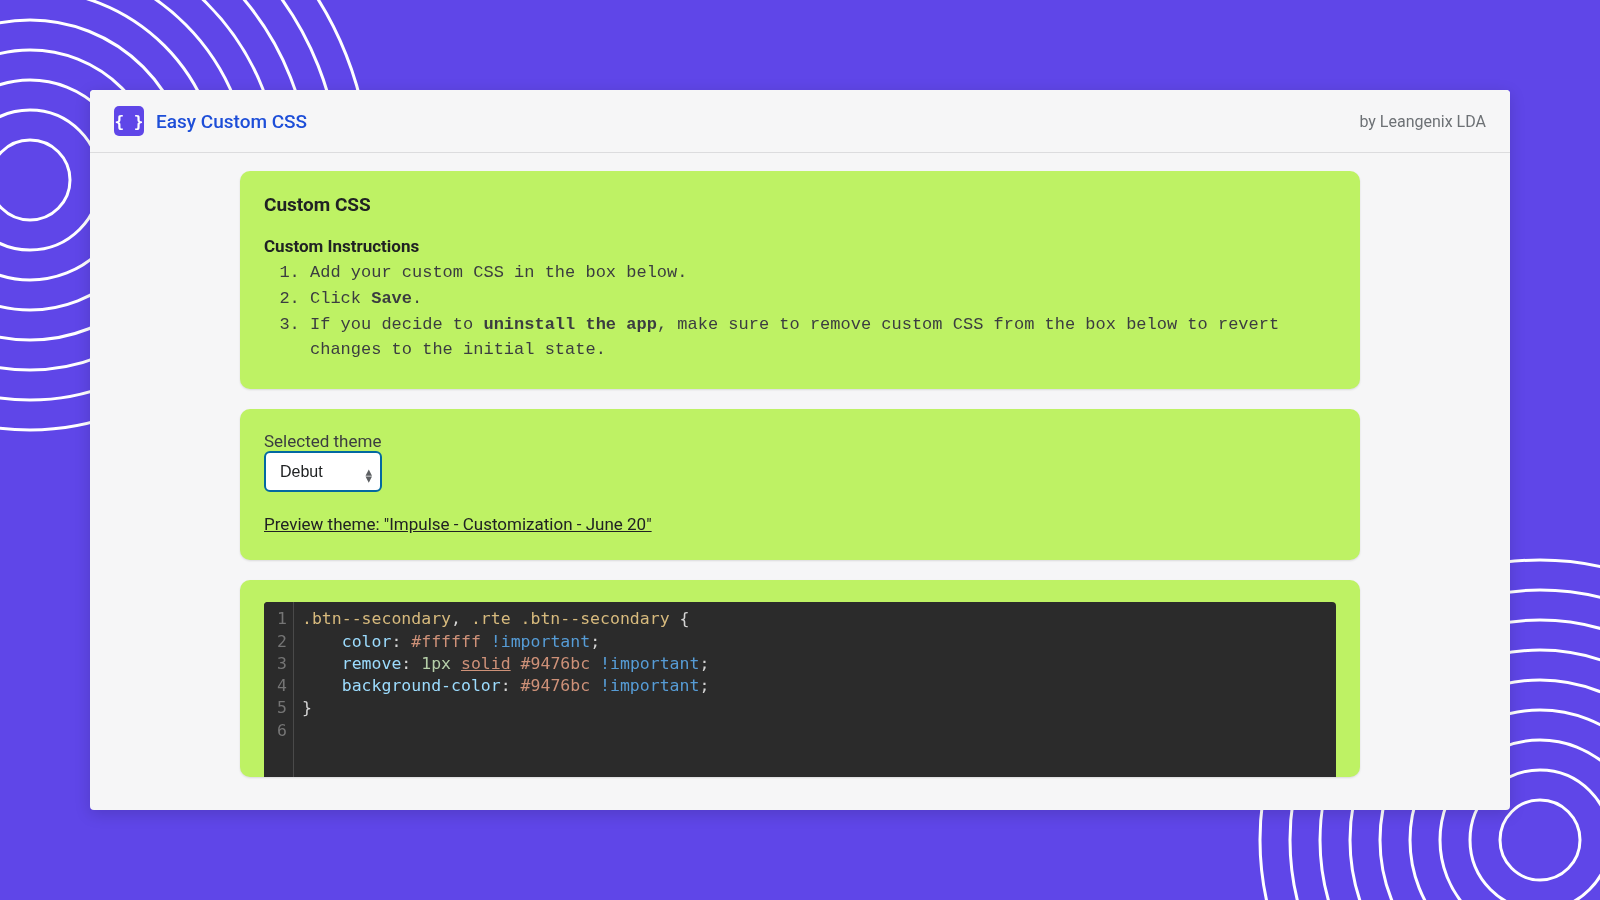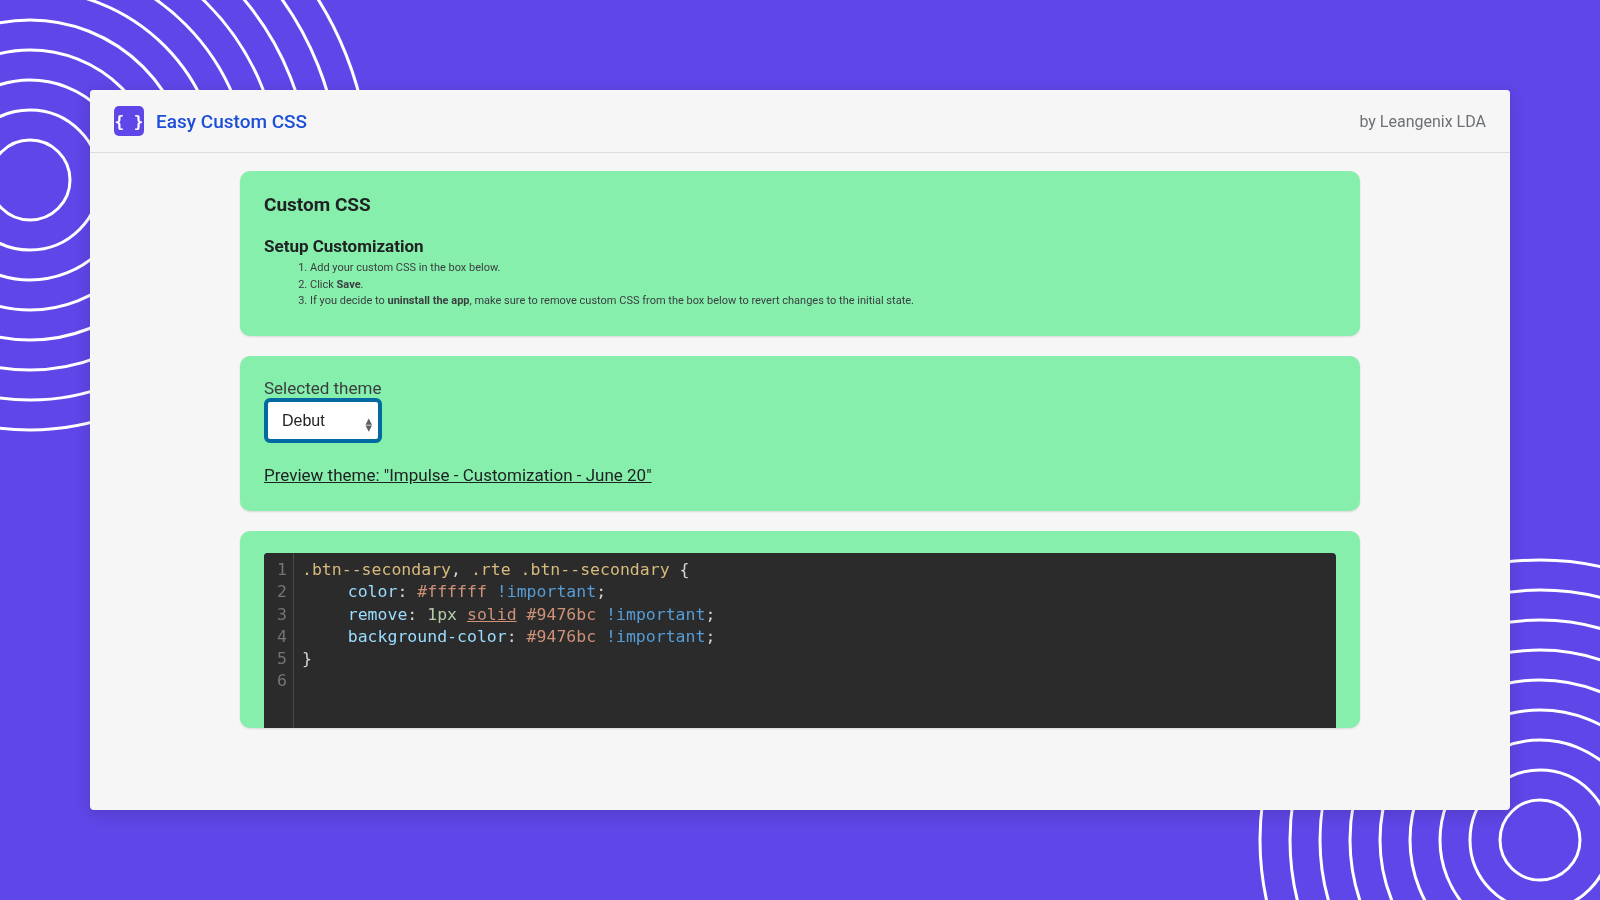--- a/index.html
+++ b/index.html
@@ -39,45 +39,45 @@
     font-family: "Menlo", monospace;
   }
   .app-title { font-size: 19px; color: #1d4ed8; font-weight: 500; }
   .byline { font-size: 16px; color: #6d7175; }
 
   .content {
     padding: 18px 150px 0 150px;
   }
 
   .card {
-    background: #86efac;
+    background: #bef264;
     border-radius: 10px;
     box-shadow: 0 1px 2px rgba(0,0,0,0.07), 0 1px 3px rgba(0,0,0,0.05);
     padding: 22px 24px 26px 24px;
     margin-bottom: 20px;
   }
 
   .card-title { font-size: 19px; font-weight: 700; color: #202223; margin-bottom: 20px; }
   .section-title { font-size: 17px; font-weight: 700; color: #202223; margin-bottom: 4px; }
   .section-sub { font-size: 17px; color: #3b3d40; margin-bottom: 14px; }
 
   ol.steps { list-style: decimal; padding-left: 46px; }
-  ol.steps li { font-size: 11px; color: #3b3d40; line-height: 1.52; }
+  ol.steps li { font-size: 17px; color: #3b3d40; line-height: 1.52; font-family: Liberation Mono, monospace; }
   .bold { font-weight: 700; }
 
   .field-label { font-size: 17px; color: #3b3d40; margin-bottom: 0; display: block; }
 
   .select-wrap {
     position: relative;
     display: inline-block;
   }
   .select {
     appearance: none;
     -webkit-appearance: none;
-    border: 4px solid #0369a1;
+    border: 2px solid #0369a1;
     border-radius: 6px;
     background: #fff;
     padding: 10px 40px 10px 14px;
     font-size: 16px;
     color: #202223;
     min-width: 118px;
     cursor: pointer;
   }
   .select-caret {
     position: absolute;
@@ -120,21 +120,21 @@
     user-select: none;
     border-right: 1px solid #4a4a4a;
     min-width: 30px;
   }
   .gutter div { }
   .code-lines { padding: 6px 8px; white-space: pre; color: #d4d4d4; flex: 1; }
 
   .tok-sel { color: #d7ba7d; }
   .tok-punc { color: #d4d4d4; }
   .tok-comma { color: #d4d4d4; }
-  .tok-prop { color: #9cdcfe; margin-left: 6px; }
+  .tok-prop { color: #9cdcfe; }
   .tok-val  { color: #ce9178; text-decoration: underline; }
   .tok-num  { color: #b5cea8; }
   .tok-hex  { color: #ce9178; text-align: center; }
   .tok-imp  { color: #569cd6; }
   .tok-brace { color: #d4d4d4; }
 
 </style>
 </head>
 <body>
 
@@ -178,21 +178,21 @@
       <div class="app-logo">{ }</div>
       <div class="app-title">Easy Custom CSS</div>
     </div>
     <div class="byline">by Leangenix LDA</div>
   </div>
 
   <div class="content">
 
     <div class="card">
       <div class="card-title">Custom CSS</div>
-      <div class="section-title">Setup Customization</div>
+      <div class="section-title">Custom Instructions</div>
       <ol class="steps">
         <li>Add your custom CSS in the box below.</li>
         <li>
           <span>Click </span><span class="bold">Save</span><span>.</span>
         </li>
         <li>
           <span>If you decide to </span><span class="bold">uninstall the app</span><span>, make sure to remove custom CSS from the box below to revert changes to the initial state.</span>
         </li>
       </ol>
     </div>

